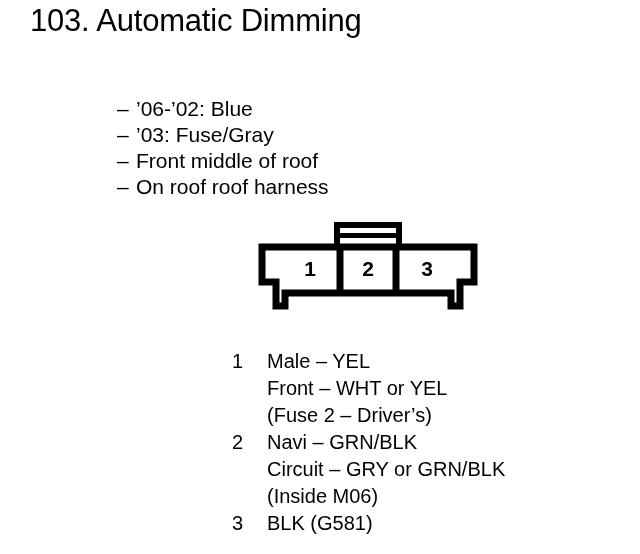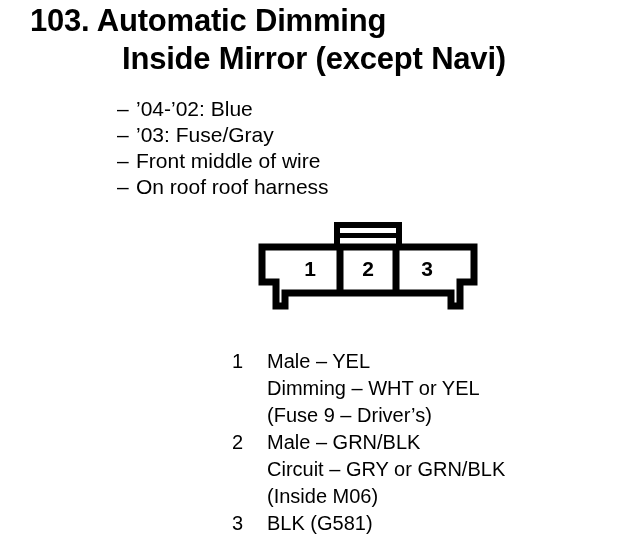--- a/index.html
+++ b/index.html
@@ -17,21 +17,21 @@
     -webkit-font-smoothing: none;
   }
 
   
   .heading {
     position: absolute;
     left: 30px;
     top: 2px;
     width: 600px;
     font-size: 31px;
-    font-weight: bold;
+    font-weight: normal;
     line-height: 38px;
     letter-spacing: -0.2px;
   }
   .heading-line-1 {
     display: block;
     white-space: pre;
   }
   .heading-line-2 {
     display: block;
     white-space: pre;
@@ -105,35 +105,34 @@
     font-size: 20px;
     line-height: 27px;
     white-space: pre;
   }
 </style>
 </head>
 <body>
 
 <div class="heading">
   <span class="heading-line-1">103. Automatic Dimming</span>
-  <span class="heading-line-2">Inside Mirror (except Navi)</span>
 </div>
 
 <div class="spec-list">
   <div class="spec-item">
     <span class="spec-dash">–</span>
-    <span class="spec-text">’04-’02: Blue</span>
+    <span class="spec-text">’06-’02: Blue</span>
   </div>
   <div class="spec-item">
     <span class="spec-dash">–</span>
     <span class="spec-text">’03: Fuse/Gray</span>
   </div>
   <div class="spec-item">
     <span class="spec-dash">–</span>
-    <span class="spec-text">Front middle of wire</span>
+    <span class="spec-text">Front middle of roof</span>
   </div>
   <div class="spec-item">
     <span class="spec-dash">–</span>
     <span class="spec-text">On roof roof harness</span>
   </div>
 </div>
 
 <div class="connector-wrap">
   <svg class="connector-svg" viewBox="0 0 235 105">
 
@@ -166,29 +165,29 @@
     <text class="pin-number-text" x="172" y="58" text-anchor="middle">3</text>
   </svg>
 </div>
 
 <div class="legend">
 
   <div class="legend-group">
     <span class="legend-num">1</span>
     <span class="legend-lines">
       <span class="legend-line">Male – YEL</span><br>
-      <span class="legend-line">Dimming – WHT or YEL</span><br>
-      <span class="legend-line">(Fuse 9 – Driver’s)</span>
+      <span class="legend-line">Front – WHT or YEL</span><br>
+      <span class="legend-line">(Fuse 2 – Driver’s)</span>
     </span>
   </div>
 
   <div class="legend-group">
     <span class="legend-num">2</span>
     <span class="legend-lines">
-      <span class="legend-line">Male – GRN/BLK</span><br>
+      <span class="legend-line">Navi – GRN/BLK</span><br>
       <span class="legend-line">Circuit – GRY or GRN/BLK</span><br>
       <span class="legend-line">(Inside M06)</span>
     </span>
   </div>
 
   <div class="legend-group">
     <span class="legend-num">3</span>
     <span class="legend-lines">
       <span class="legend-line">BLK (G581)</span>
     </span>

